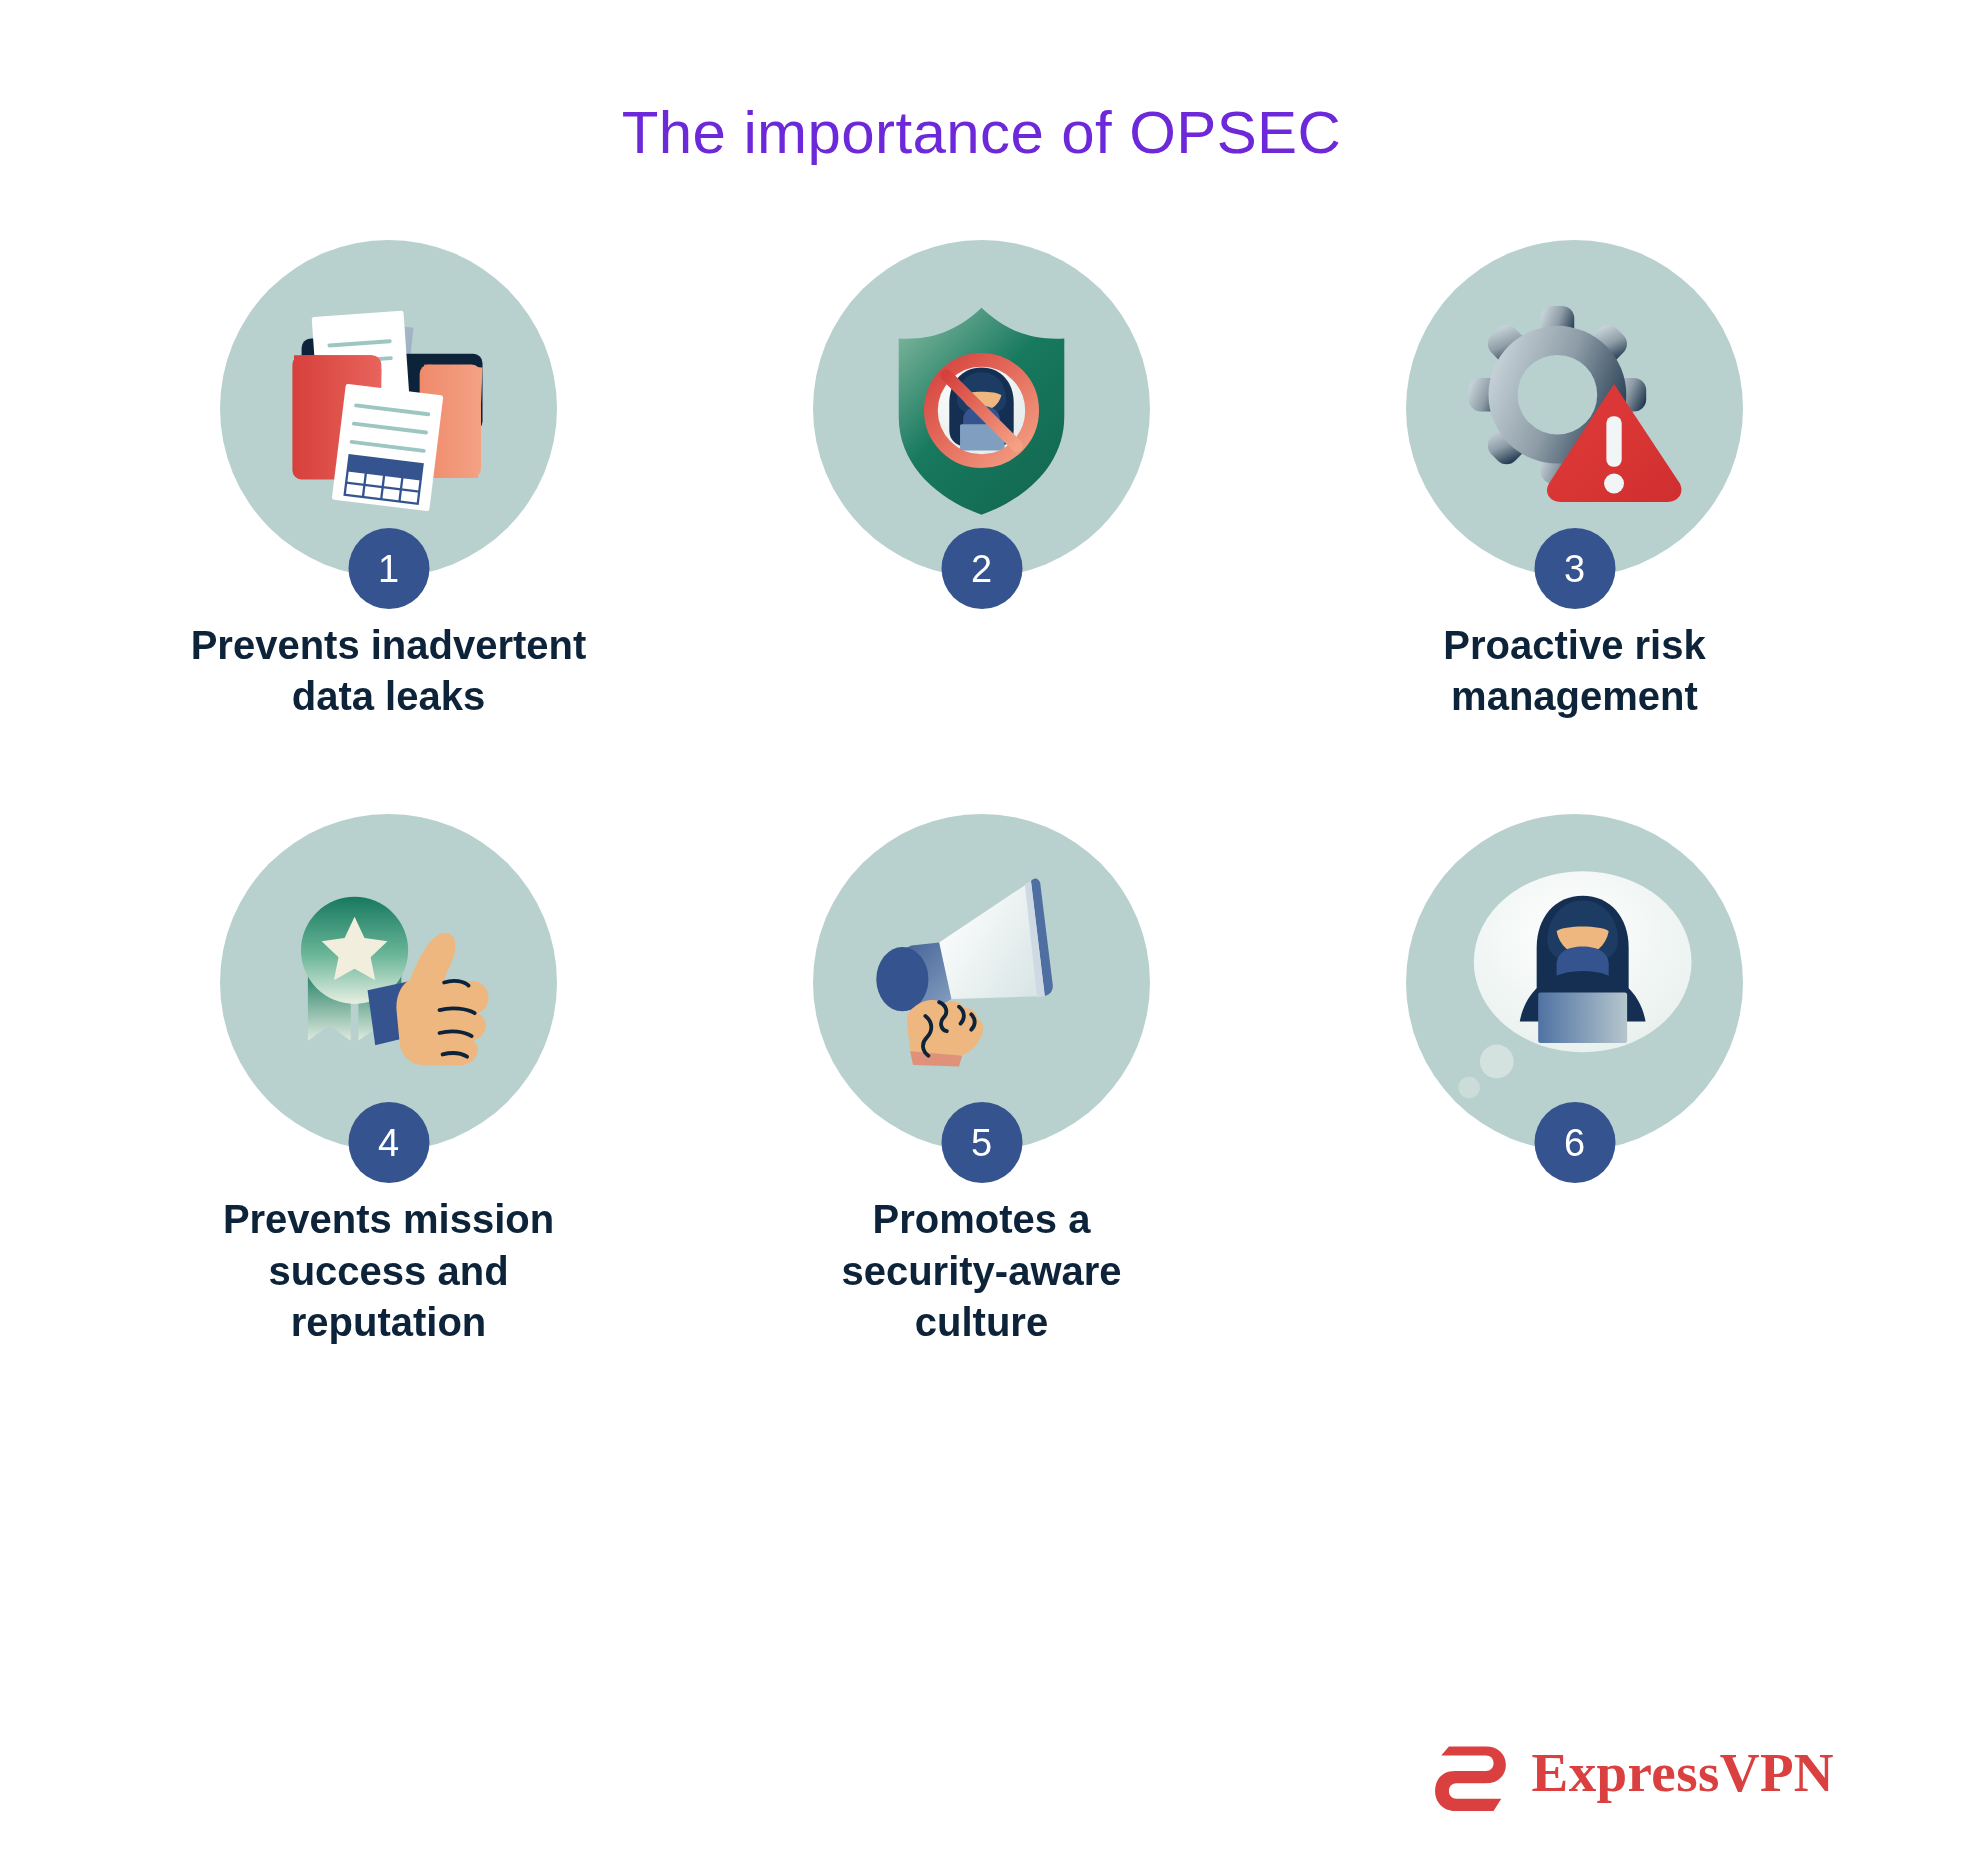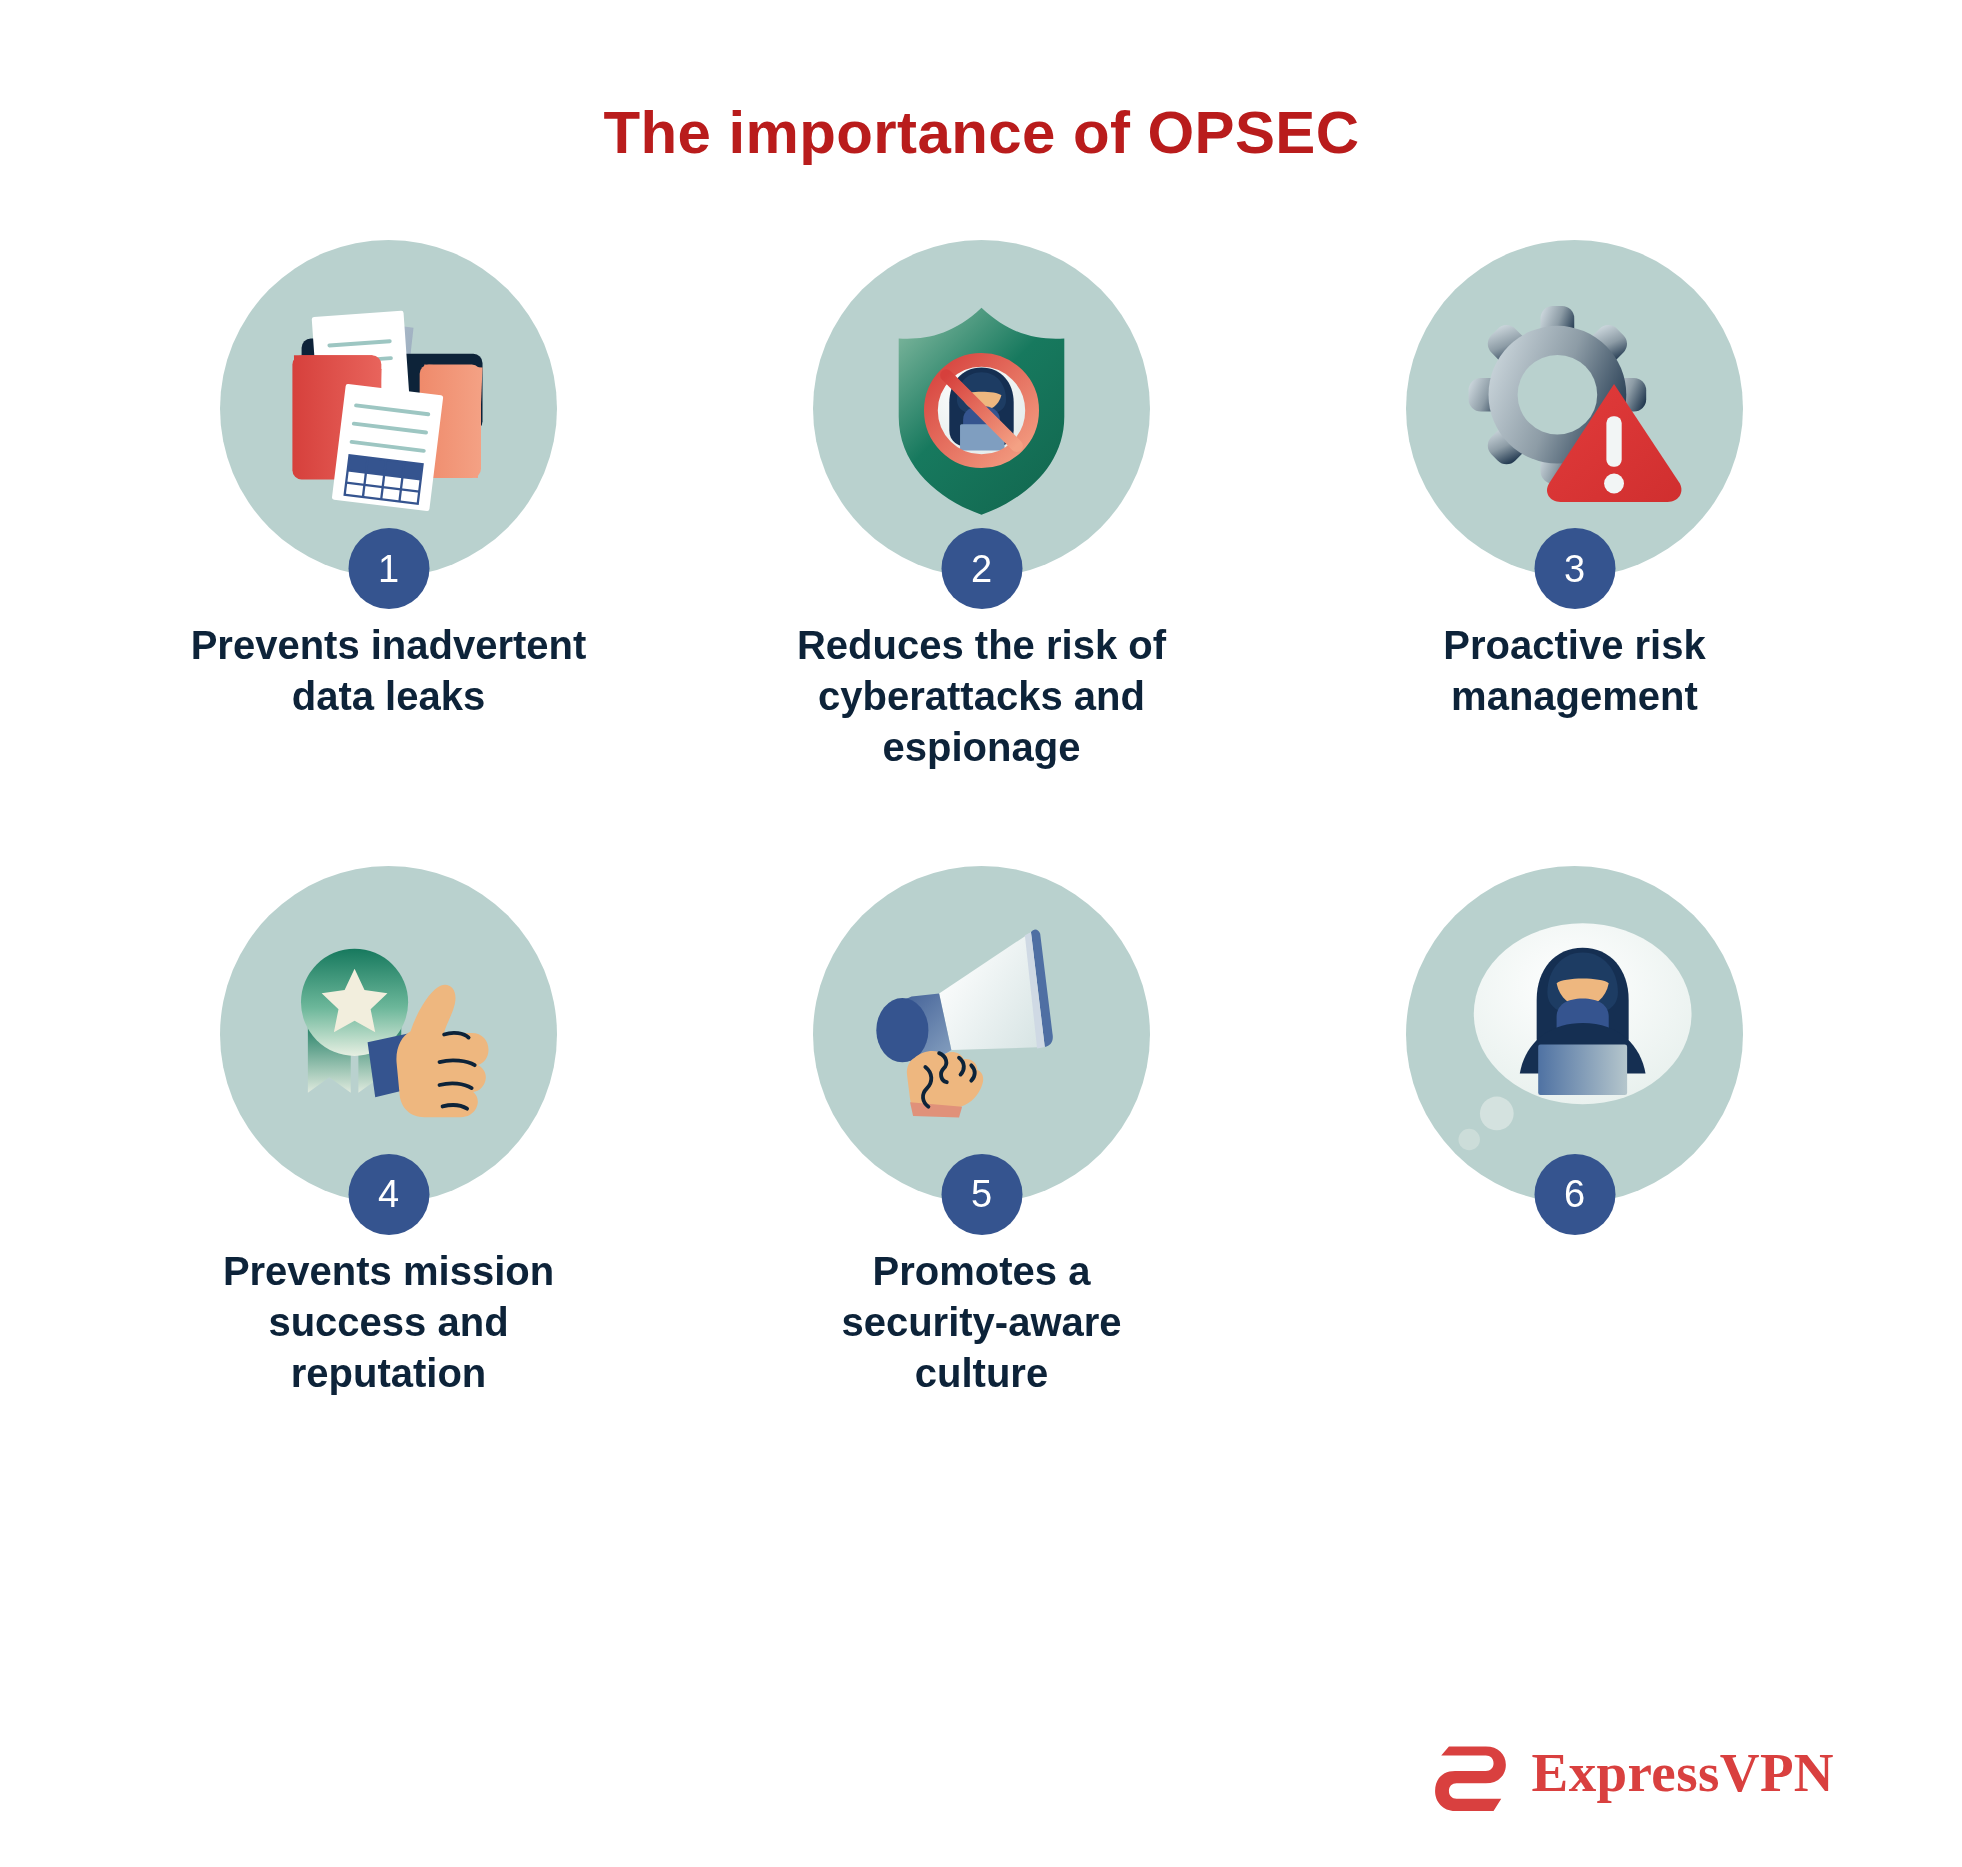--- a/index.html
+++ b/index.html
@@ -19,22 +19,22 @@
   .page {
     width: 1963px;
     height: 1868px;
     position: relative;
     box-sizing: border-box;
   }
 
   .page-title {
     text-align: center;
     font-size: 60px;
-    font-weight: 700;
-    color: #b91c1c;
+    font-weight: 400;
+    color: #6d28d9;
     letter-spacing: 0.4px;
     padding-top: 100px;
     margin: 0;
     line-height: 1.1;
   }
 
   .grid {
     margin-top: 74px;
     display: grid;
     grid-template-columns: repeat(3, 1fr);
@@ -217,23 +217,20 @@
             <path d="M114 132 C122 126 158 126 166 132 C162 146 152 152 140 152 C128 152 118 146 114 132 Z" fill="#eeb77f"></path>
             <path d="M140 146 C154 146 164 152 164 164 L164 178 L116 178 L116 164 C116 152 126 146 140 146 Z" fill="#35548f"></path>
             <rect x="112" y="170" width="58" height="34" rx="2" fill="#7f9ec0"></rect>
 
             <circle cx="140" cy="152" r="66" fill="none" stroke="url(#g-nosign)" stroke-width="18"></circle>
             <line x1="94" y1="106" x2="186" y2="198" stroke="url(#g-nosign)" stroke-width="16" stroke-linecap="round"></line>
           </svg>
         </div>
         <div class="badge">2</div>
       </div>
-      <div class="caption">Reduces the risk of
-cyberattacks and
-espionage</div>
     </div>
 
     <div class="cell">
       <div class="circle-wrap">
         <div class="circle-bg"></div>
         <div class="icon-area">
           <svg width="222" height="215" viewBox="0 0 290 280">
             <defs>
               <linearGradient id="g-gear" x1="0" y1="0.3" x2="1" y2="0.7">
                 <stop offset="0" stop-color="#c9d4da"></stop>

